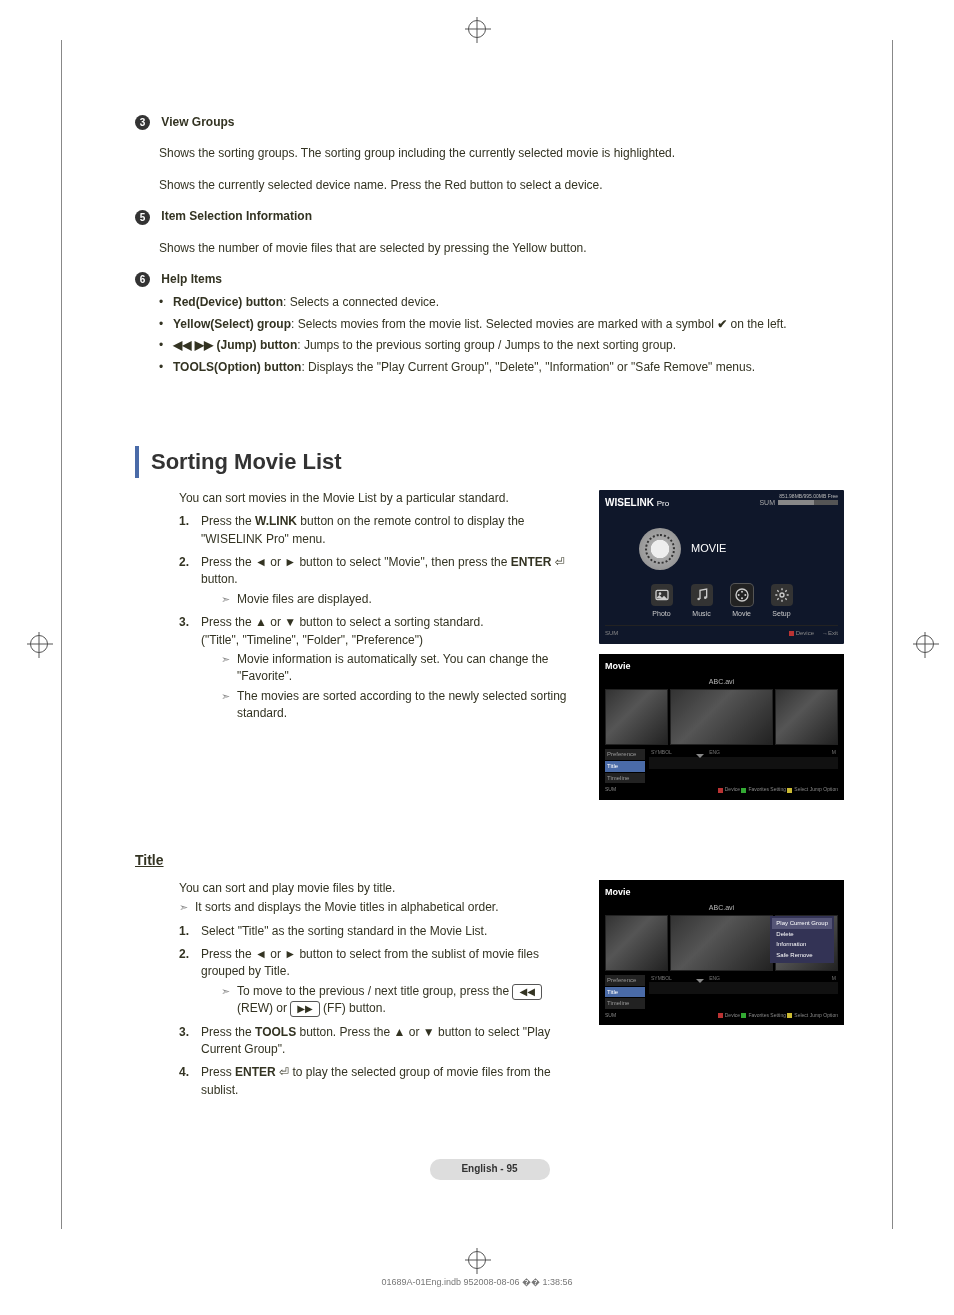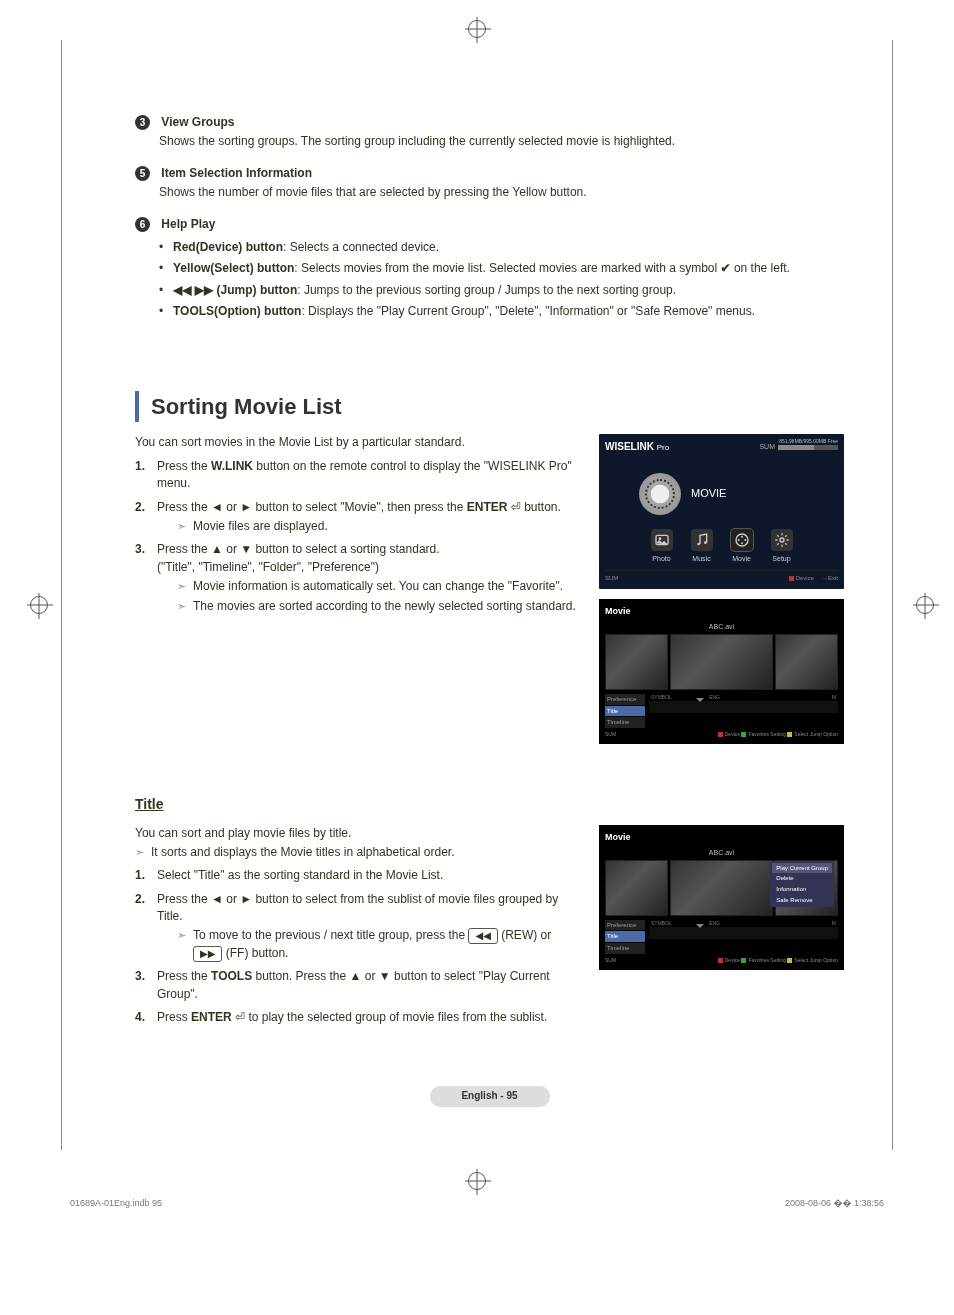--- a/index.html
+++ b/index.html
@@ -29,36 +29,36 @@
   .registration.right { left:auto; right:20px; top:50%; transform:translateY(-50%);}
   .vline-left { position:absolute; left:61px; top:40px; bottom:60px; width:1px; background:#888;}
   .vline-right { position:absolute; right:61px; top:40px; bottom:60px; width:1px; background:#888;}
   .num-bullet {
     display:inline-block; width:15px; height:15px; border-radius:50%;
     background:#333; color:#fff; font-size:10px; font-weight:bold;
     text-align:center; line-height:15px; margin-right:8px; vertical-align:middle;
   }
   .item-head { margin-top: 14px; }
   .item-head .title { font-weight: bold; text-align: right; }
-  .item-desc { margin-left: 24px; margin-top:2px; }
+  .item-desc { margin-left: 24px; margin-top:14px; }
   .bullet-list { margin-left: 24px; margin-top: 6px; }
   .bullet-item { margin-top: 4px; padding-left: 14px; position:relative; }
   .bullet-item::before { content:"•"; position:absolute; left:0; top:0; }
   .bullet-item .bt { font-weight:bold;}
   .check-icon { display:inline-block; font-weight:bold; }
   .section-header {
     border-left: 4px solid #4a6ba8;
     padding-left: 12px;
     margin: 70px 0 12px 0;
     font-size: 22px;
     font-weight: bold;
     color: #333;
   }
   .two-col { display:flex; gap:18px; align-items:flex-start; }
-  .col-text { flex:1; }
+  .col-text { flex:1;margin-left:44px; }
   .col-figs { width:245px; display:flex; flex-direction:column; gap:10px; }
   .step { display:flex; margin-top:6px; }
   .step-num { font-weight:bold; width:22px; }
   .step-body { flex:1; }
   .note-line { margin-left:20px; margin-top:2px; padding-left:16px; position:relative;}
   .note-line::before { content:"➣"; position:absolute; left:0; color:#888; font-size:11px; top:1px; }
   .uline { text-decoration: underline; font-weight:bold; font-size:14px; display:block; margin-top:50px; margin-bottom:10px;}
   
   .fig { background:#0f172a; color:#ddd; font-size:7px; padding:6px; border-radius:1px; position:relative; }
   .fig .wl-title { font-weight:bold; font-size:10px; color:#fff;}
@@ -97,59 +97,60 @@
   .fig-movie .popup { position:absolute; right:10px; top:36px; background:#335; color:#fff; font-size:6px; padding:2px;}
   .fig-movie .popup div { padding:1px 4px;}
   .fig-movie .popup .hl{ background:#557;}
   .fig-movie { position:relative;}
   .rew-btn{display:inline-block;border:1px solid #555;border-radius:3px;padding:0 6px;font-size:10px;line-height:14px;vertical-align:middle;}
   .page-badge {
     display:block; margin:60px auto 10px; width:120px; text-align:center;
     font-size:10px; font-weight:bold; color:#333;
     background:#ddd; border-radius:10px; padding:3px 0;
   }
-  .footer { display:flex; justify-content:space-between; font-size:9px; color:#777; padding:0 70px; }
+  .footer { display:flex; justify-content:center; font-size:9px; color:#777; padding:0 70px; margin-top:6px;}
   .icon-svg { width:16px; height:16px; fill:#ccc;}
 </style>
 </head>
 <body>
 
 <div class="registration"></div>
 <div class="registration bottom"></div>
 <div class="registration left"></div>
 <div class="registration right"></div>
 <div class="vline-left"></div>
 <div class="vline-right"></div>
 
 <div class="page">
 
   <div class="item-head">
     <span class="num-bullet">3</span>
     <span class="title">View Groups</span>
   </div>
   <div class="item-desc">Shows the sorting groups. The sorting group including the currently selected movie is highlighted.</div>
 
+  <div class="item-desc">Shows the currently selected device name. Press the Red button to select a device.</div>
 
   <div class="item-head">
     <span class="num-bullet">5</span>
     <span class="title">Item Selection Information</span>
   </div>
   <div class="item-desc">Shows the number of movie files that are selected by pressing the Yellow button.</div>
 
   <div class="item-head">
     <span class="num-bullet">6</span>
-    <span class="title">Help Play</span>
+    <span class="title">Help Items</span>
   </div>
 
   <div class="bullet-list">
     <div class="bullet-item">
       <span class="bt">Red(Device) button</span><span>: Selects a connected device.</span>
     </div>
     <div class="bullet-item">
-      <span class="bt">Yellow(Select) button</span><span>: Selects movies from the movie list. Selected movies are marked with a symbol </span><span class="check-icon">✔</span><span> on the left.</span>
+      <span class="bt">Yellow(Select) group</span><span>: Selects movies from the movie list. Selected movies are marked with a symbol </span><span class="check-icon">✔</span><span> on the left.</span>
     </div>
     <div class="bullet-item">
       <span class="bt">◀◀ ▶▶</span><span class="bt"> (Jump) button</span><span>: Jumps to the previous sorting group / Jumps to the next sorting group.</span>
     </div>
     <div class="bullet-item">
       <span class="bt">TOOLS(Option) button</span><span>: Displays the "Play Current Group", "Delete", "Information" or "Safe Remove" menus.</span>
     </div>
   </div>
 
   <div class="section-header">Sorting Movie List</div>

